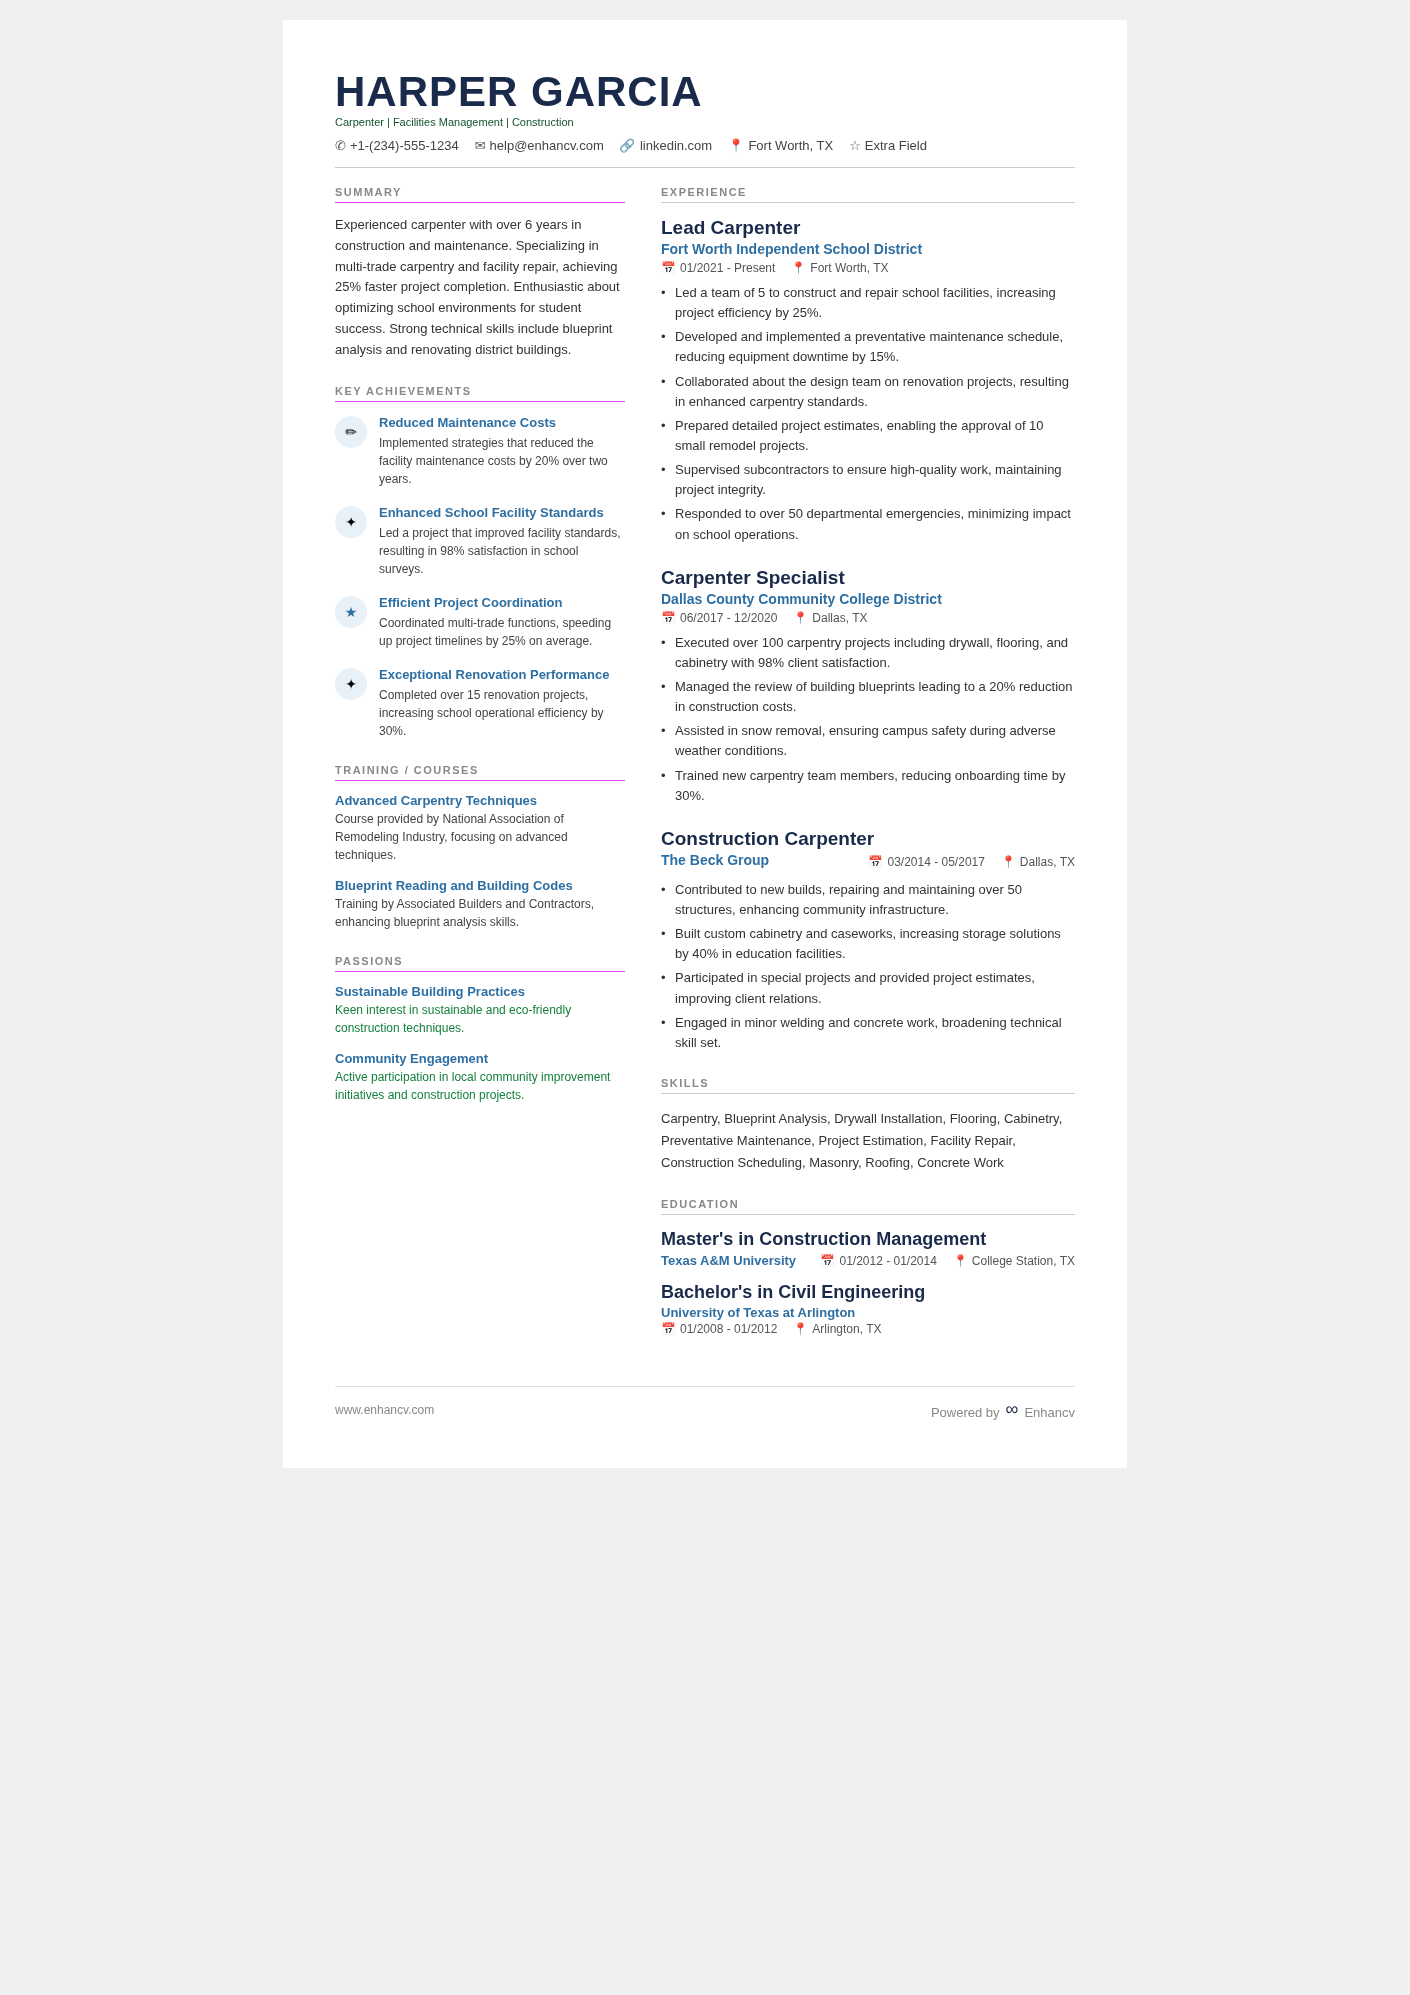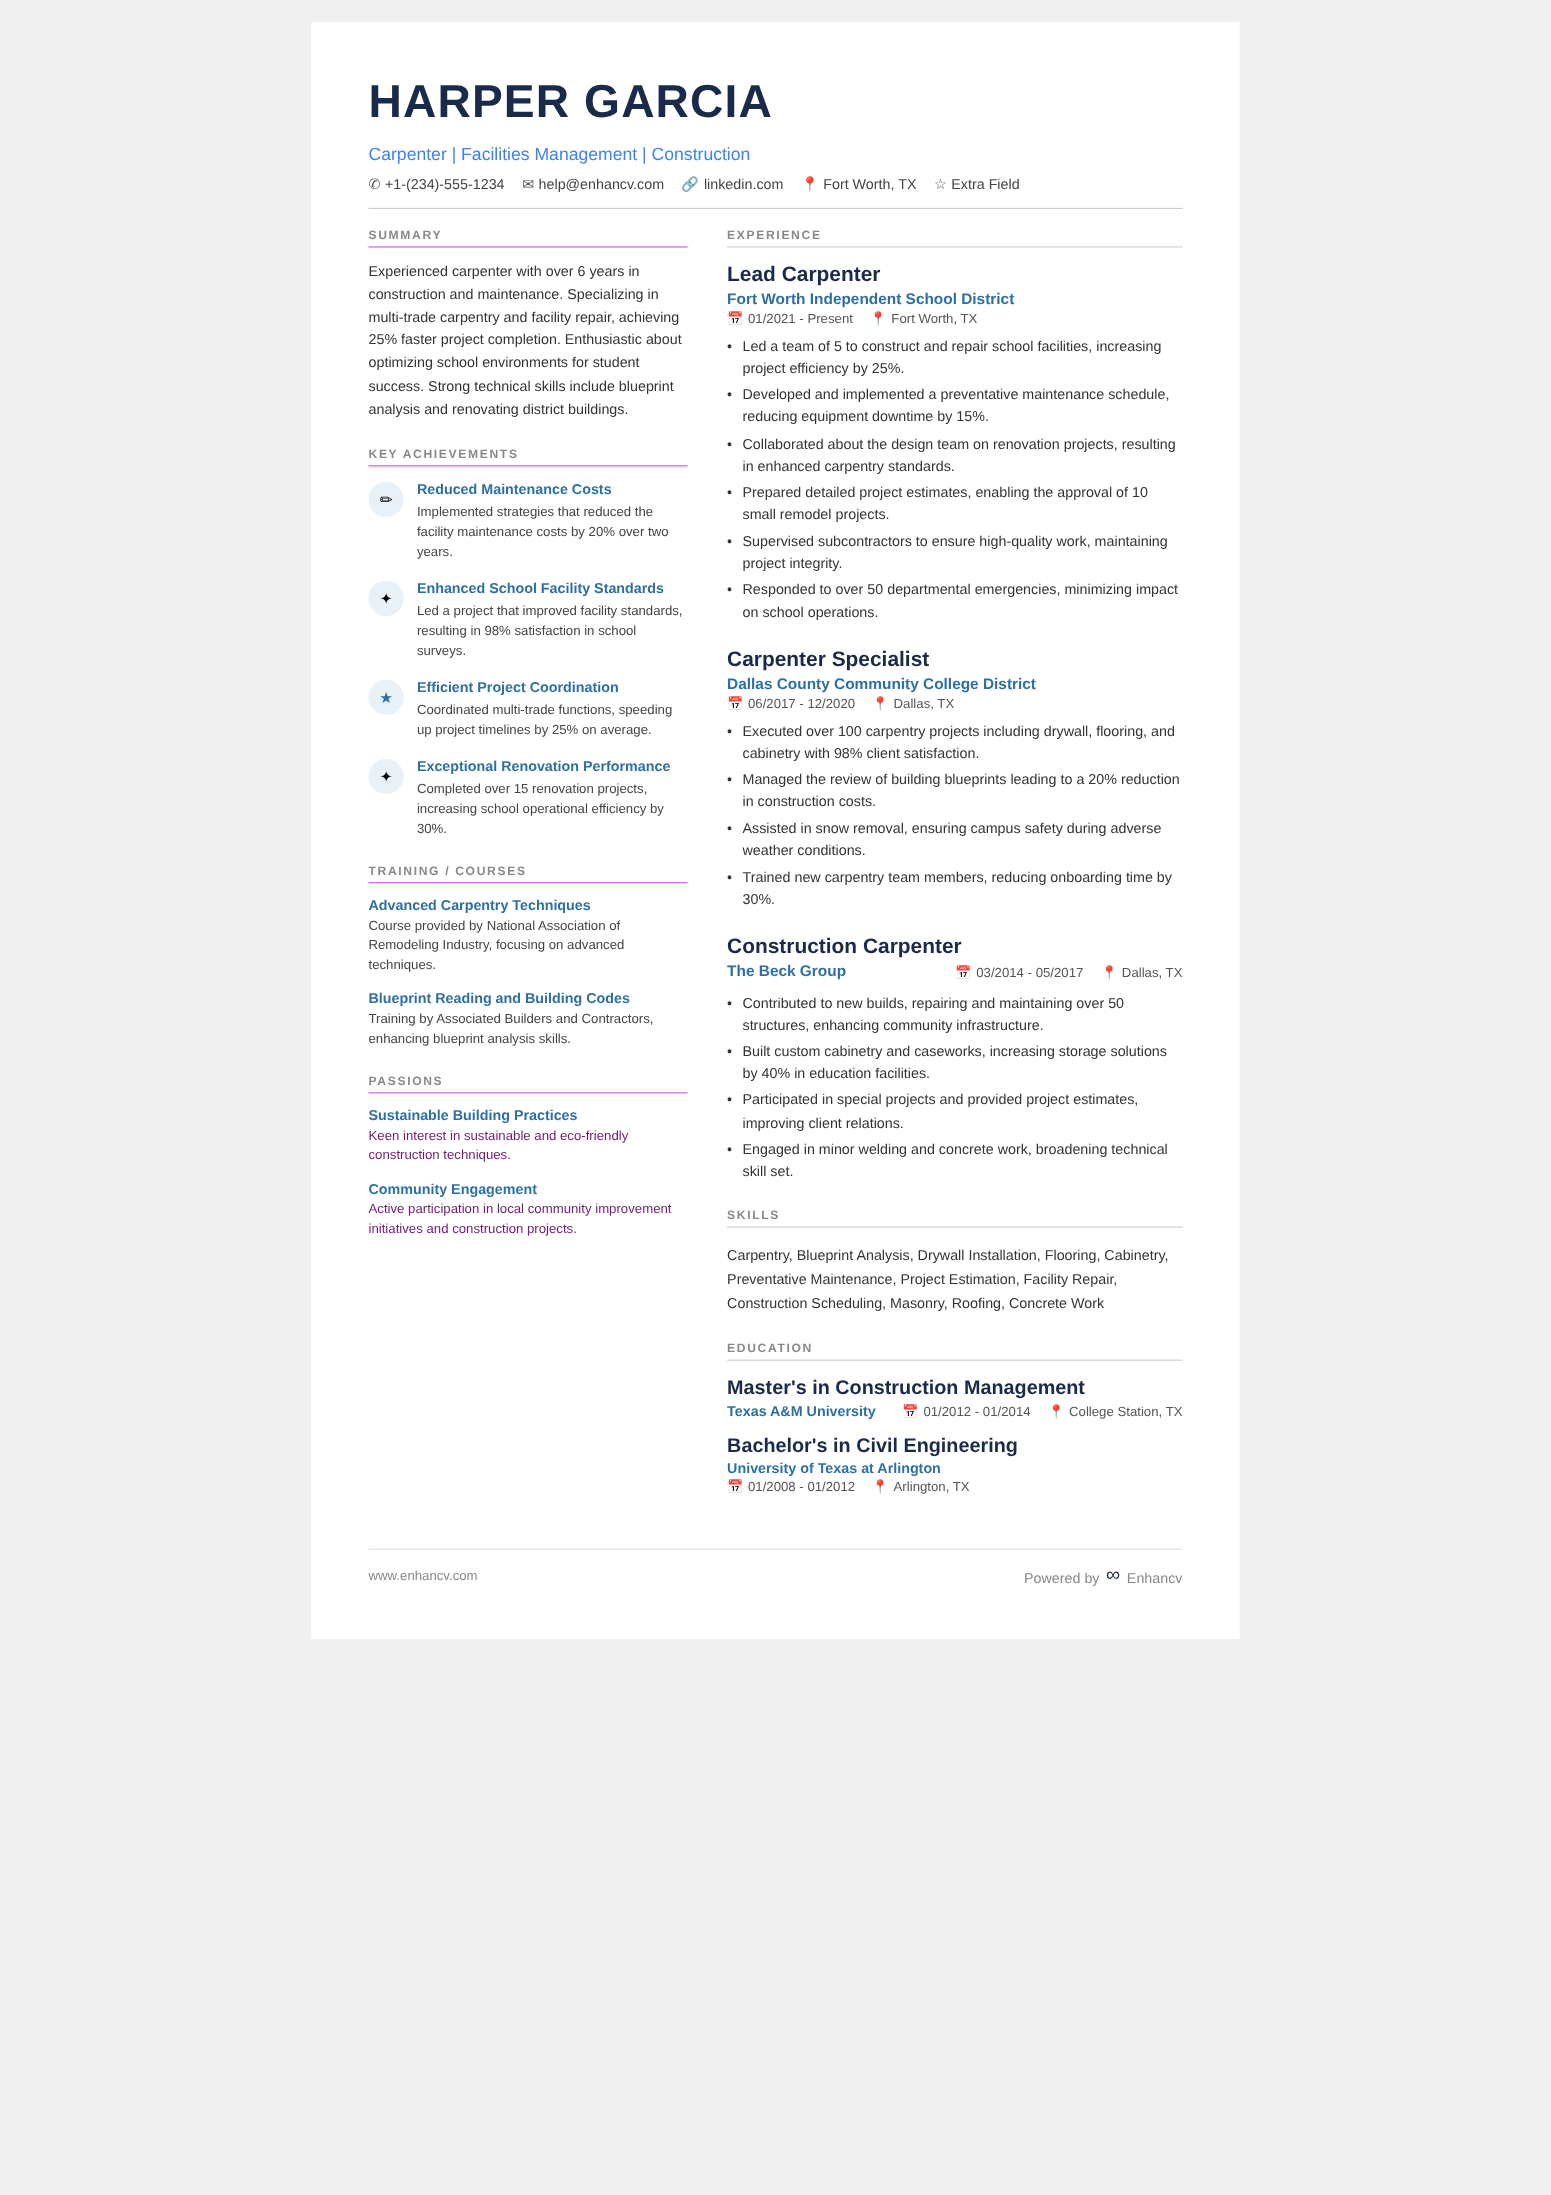--- a/index.html
+++ b/index.html
@@ -19,24 +19,24 @@
     }
     
     .header-name {
       font-size: 42px;
       font-weight: 900;
       color: #1a2a4a;
       letter-spacing: 1px;
       text-transform: uppercase;
     }
     .header-title {
-      font-size: 16px;
-      color: #3b82f6;
+      font-size: 11px;
+      color: #14532d;
       font-weight: 400;
-      margin-top: 16px;
+      margin-top: 0;
       margin-bottom: 10px;
     }
     .header-contacts {
       display: flex;
       flex-wrap: wrap;
       gap: 16px;
       font-size: 13px;
       color: #444;
       margin-bottom: 18px;
       border-bottom: 1px solid #ccc;
@@ -131,21 +131,21 @@
 
     
     .passion-item { margin-bottom: 14px; }
     .passion-title {
       font-size: 13px;
       font-weight: 700;
       color: #2e6fa3;
     }
     .passion-desc {
       font-size: 12px;
-      color: #701a75;
+      color: #15803d;
       line-height: 1.5;
       margin-top: 2px;
     }
 
     
     .exp-item { margin-bottom: 22px; }
     .exp-job-title {
       font-size: 19px;
       font-weight: 700;
       color: #1a2a4a;

